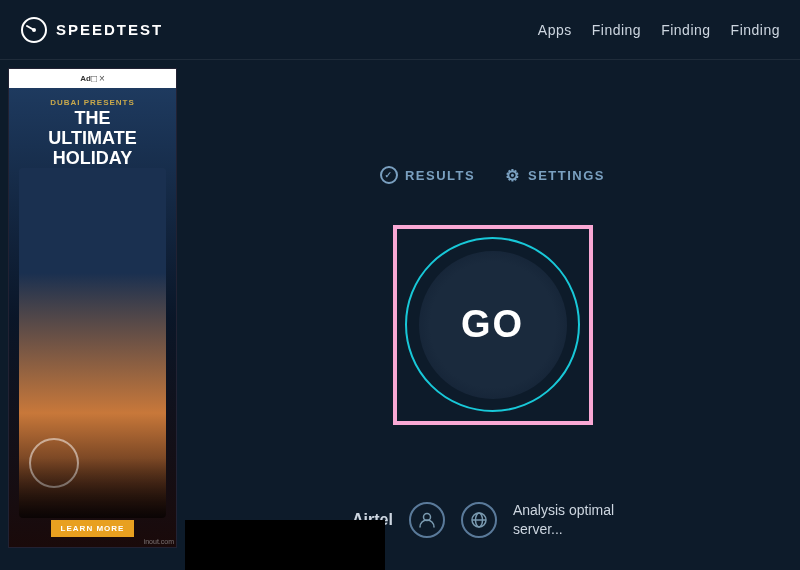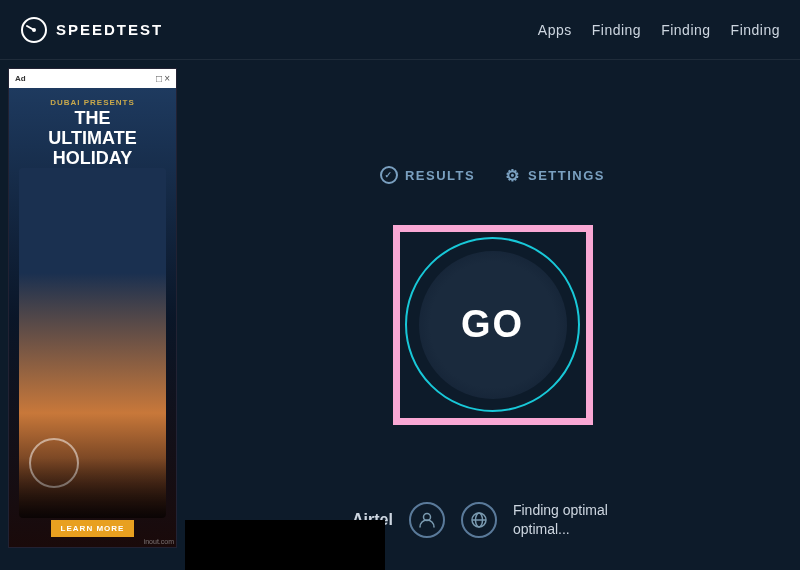--- a/index.html
+++ b/index.html
@@ -70,21 +70,21 @@
       height: 480px;
       background: linear-gradient(160deg, #1a2a3a 0%, #0d1b2a 100%);
       border: 1px solid #223;
       overflow: hidden;
       position: relative;
       display: flex;
       flex-direction: column;
     }
     .ad-top-bar {
       display: flex;
-      justify-content: space-between;
+      justify-content: center;
       align-items: center;
       padding: 4px 6px;
       background: #fff;
       color: #000;
     }
     .ad-top-label {
       font-size: 8px;
       font-weight: bold;
       color: #333;
     }
@@ -206,21 +206,21 @@
     }
     .settings-icon-svg {
       font-size: 16px;
     }
 
     
     .go-button-wrapper {
       position: relative;
       width: 200px;
       height: 200px;
-      border: 7px solid #f9a8d4;
+      border: 4px solid #f9a8d4;
       display: flex;
       align-items: center;
       justify-content: center;
       margin-bottom: 40px;
     }
     .go-circle-outer {
       width: 175px;
       height: 175px;
       border-radius: 50%;
       border: 2.5px solid #18c8d8;
@@ -378,20 +378,20 @@
           <path d="M2 16c0-3.866 3.134-7 7-7s7 3.134 7 7" stroke="#7a9ab0" stroke-width="1.5" stroke-linecap="round"></path>
         </svg>
       </div>
       <div class="globe-icon-circle">
         <svg width="18" height="18" viewBox="0 0 18 18" fill="none">
           <circle cx="9" cy="9" r="7" stroke="#7a9ab0" stroke-width="1.5"></circle>
           <ellipse cx="9" cy="9" rx="3.5" ry="7" stroke="#7a9ab0" stroke-width="1.5"></ellipse>
           <line x1="2" y1="9" x2="16" y2="9" stroke="#7a9ab0" stroke-width="1.5"></line>
         </svg>
       </div>
-      <span class="finding-text">Finding optimal optimal...</span>
+      <span class="finding-text">Analysis optimal server...</span>
     </div>
 
   </div>
 
 </div>
 
 <div class="black-box"></div>
 
 </body></html>

